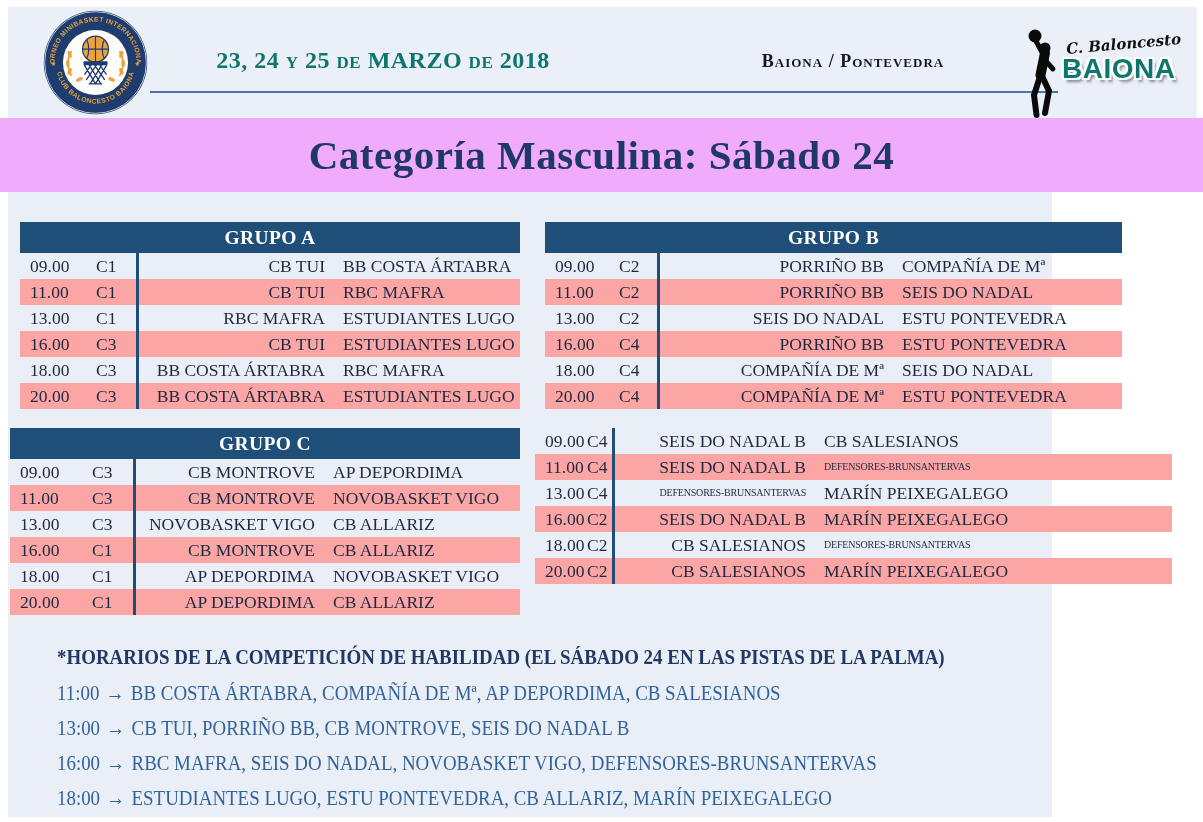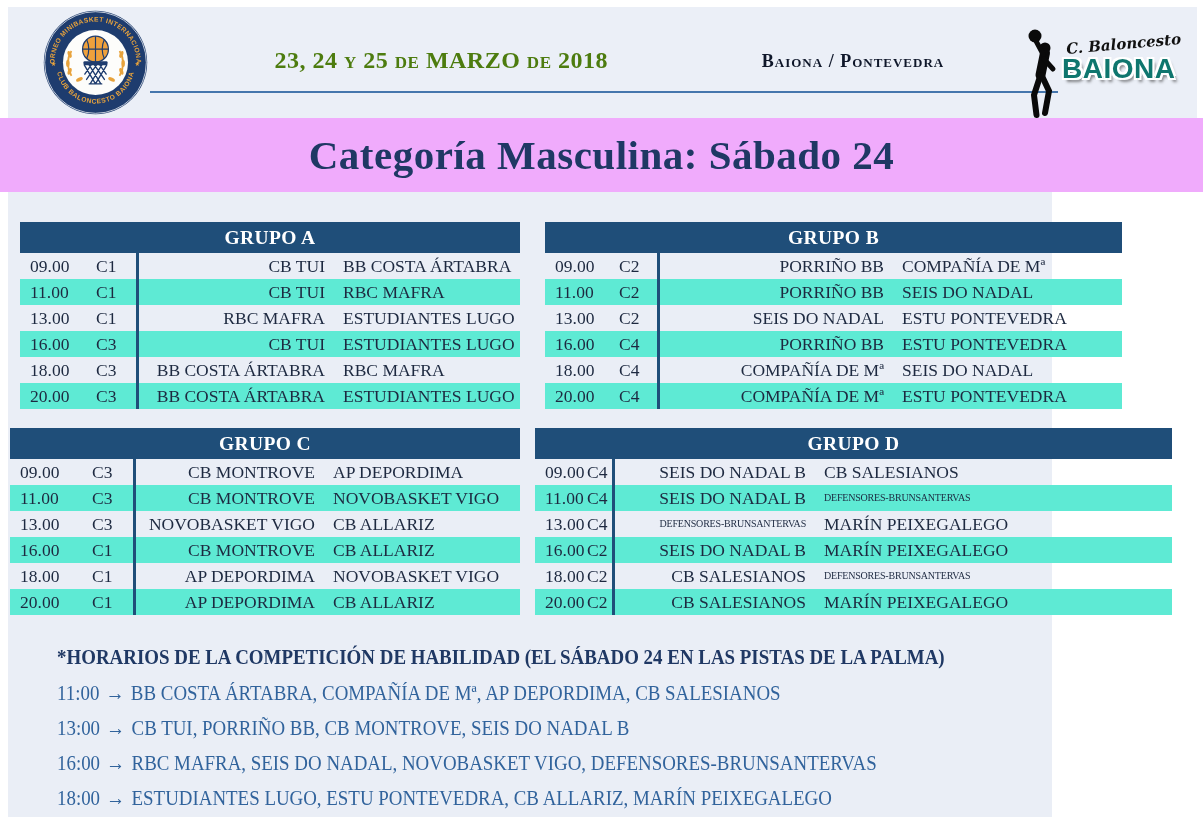--- a/index.html
+++ b/index.html
@@ -9,23 +9,23 @@
     font-family:"Liberation Serif","DejaVu Serif",serif;
   }
 
   
   .header-band {
     position:absolute; left:8px; top:7px; width:1189px; height:111px;
     background:#EBEFF7;
   }
   .badge { position:absolute; left:34px; top:2px; width:107px; height:107px; }
   .dates {
-    position:absolute; left:150px; top:40px; width:450px; text-align:right;
+    position:absolute; left:150px; top:40px; width:450px; text-align:center;
     font-size:24px; font-weight:bold; font-variant:small-caps;
-    color:#4d7c0f; letter-spacing:0.5px; white-space:nowrap;
+    color:#0f766e; letter-spacing:0.5px; white-space:nowrap;
   }
   .location {
     position:absolute; left:700px; top:44px; width:290px; text-align:center;
     font-size:18px; font-weight:bold; font-variant:small-caps;
     color:#0f172a; letter-spacing:1px; white-space:nowrap;
   }
   .header-rule {
     position:absolute; left:142px; top:84px; width:908px; height:0;
     border-top:2px solid #4576AD;
   }
@@ -59,21 +59,21 @@
     position:absolute; left:8px; top:192px; width:1044px; height:625px;
     background:#EAEEF6;
   }
 
   .gtable { position:absolute; }
   .ghead {
     height:31px; line-height:31px; background:#1F4E79; color:#ffffff;
     text-align:center; font-weight:bold; font-size:19.5px; letter-spacing:0.4px;
   }
   .mrow { display:flex; height:26px; line-height:26px; font-size:17.5px; color:#1D2940; }
-  .mrow.even { background:#5eead4; }
+  .mrow.even { background:#fca5a5; }
   .t { width:var(--tw); padding-left:10px; box-sizing:border-box; white-space:nowrap; }
   .c { width:var(--cw); white-space:nowrap; }
   .vbar { width:3px; background:#1F4E79; }
   .home { width:var(--hw); text-align:right; padding-right:9px; box-sizing:border-box; white-space:nowrap; overflow:visible; }
   .away { flex:1; padding-left:9px; white-space:nowrap; }
   .team.condensed { font-size:10px; letter-spacing:-0.2px; }
 
   .table-a { left:12px;  top:30px;  width:500px; --tw:76px; --cw:40px; --hw:195px; }
   .table-b { left:537px; top:30px;  width:577px; --tw:74px; --cw:38px; --hw:233px; }
   .table-c { left:2px;   top:236px; width:510px; --tw:82px; --cw:41px; --hw:188px; }
@@ -314,21 +314,20 @@
     <span class="t">20.00</span>
     <span class="c">C1</span>
     <span class="vbar"></span>
     <span class="home team">AP DEPORDIMA</span>
     <span class="away team">CB ALLARIZ</span>
   </div>
 </div>
     </div>
 
     <div class="gtable table-d">
-      <div class="ghead">GRUPO D</div>
       <div class="grows">
   <div class="mrow odd">
     <span class="t">09.00</span>
     <span class="c">C4</span>
     <span class="vbar"></span>
     <span class="home team">SEIS DO NADAL B</span>
     <span class="away team">CB SALESIANOS</span>
   </div>
 
   <div class="mrow even">

